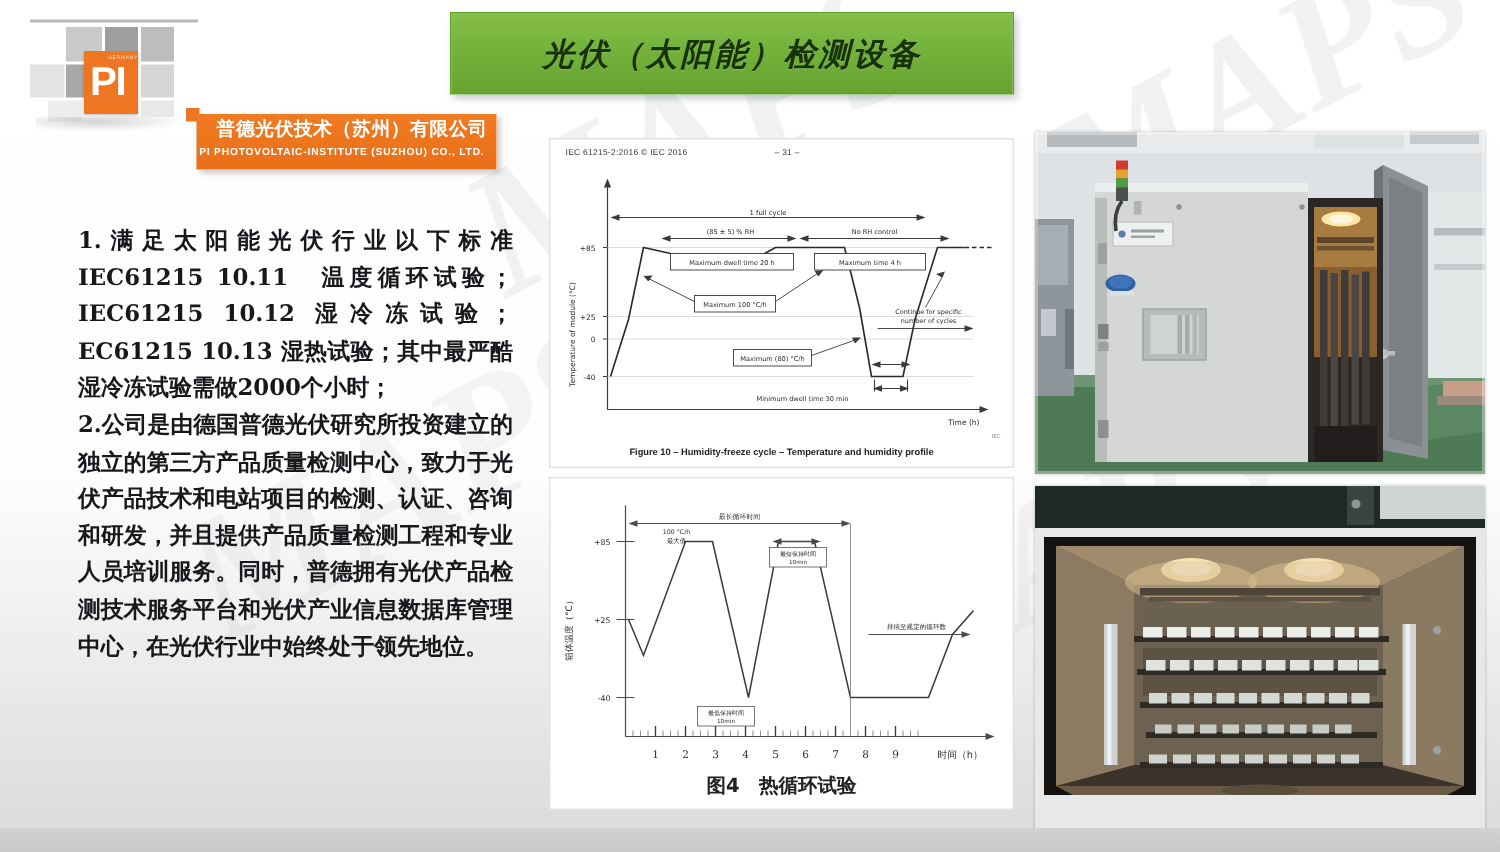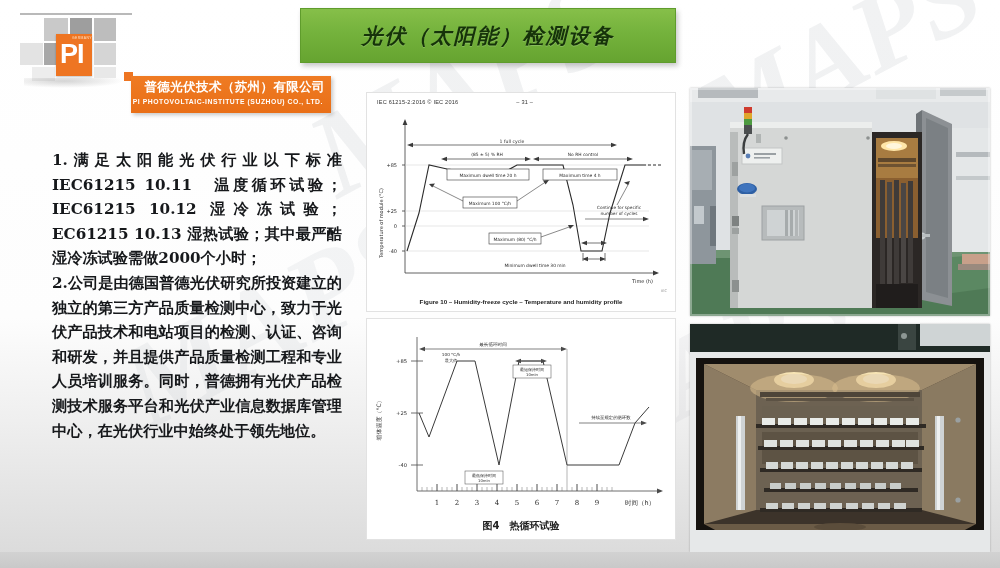--- a/index.html
+++ b/index.html
@@ -70,21 +70,21 @@
 
   
   .company-bar {
     position:absolute; left:131px; top:76px; width:200px; height:37px;
     background:linear-gradient(180deg,#ef7b23 0%,#e96f17 100%);
     box-shadow:2px 2px 4px rgba(0,0,0,.22);
     padding:3px 6px 0 0;
   }
   .company-cn {
     text-align:right; color:#fff; font-size:12.5px; font-weight:bold;
-    font-family:Liberation Serif, serif; letter-spacing:.4px;
+    font-family:Liberation Mono, monospace; letter-spacing:.4px;
     line-height:17px;
   }
   .company-en {
     text-align:right; color:#fff; font-size:6.8px; font-weight:bold;
     letter-spacing:.55px; line-height:11px; white-space:nowrap;
     padding-right:2px;
   }
 
   
   .body-text {
@@ -108,21 +108,21 @@
     position:absolute; left:10px; top:6px; right:8px;
     font-size:5.6px; color:#333; letter-spacing:.2px;
     display:flex; justify-content:flex-start; gap:58px;
   }
   .fig-cap {
     position:absolute; left:0; right:0; bottom:6px;
     text-align:center; font-size:6.2px; font-weight:bold; color:#222;
   }
   .fig-cap2 {
     position:absolute; left:0; right:0; bottom:6px;
-    text-align:center; font-size:10px; font-weight:bold; color:#222;
+    text-align:center; font-size:13px; font-weight:bold; color:#222;
     font-family:"DejaVu Sans", sans-serif;
   }
   .fig-svg { position:absolute; left:0; top:0; }
 
   
   .photo {
     position:absolute; left:690px; top:88px; width:300px; height:228px;
     overflow:hidden; background:#b9bcc0;
     box-shadow:0 0 2px rgba(0,0,0,.25);
   }

